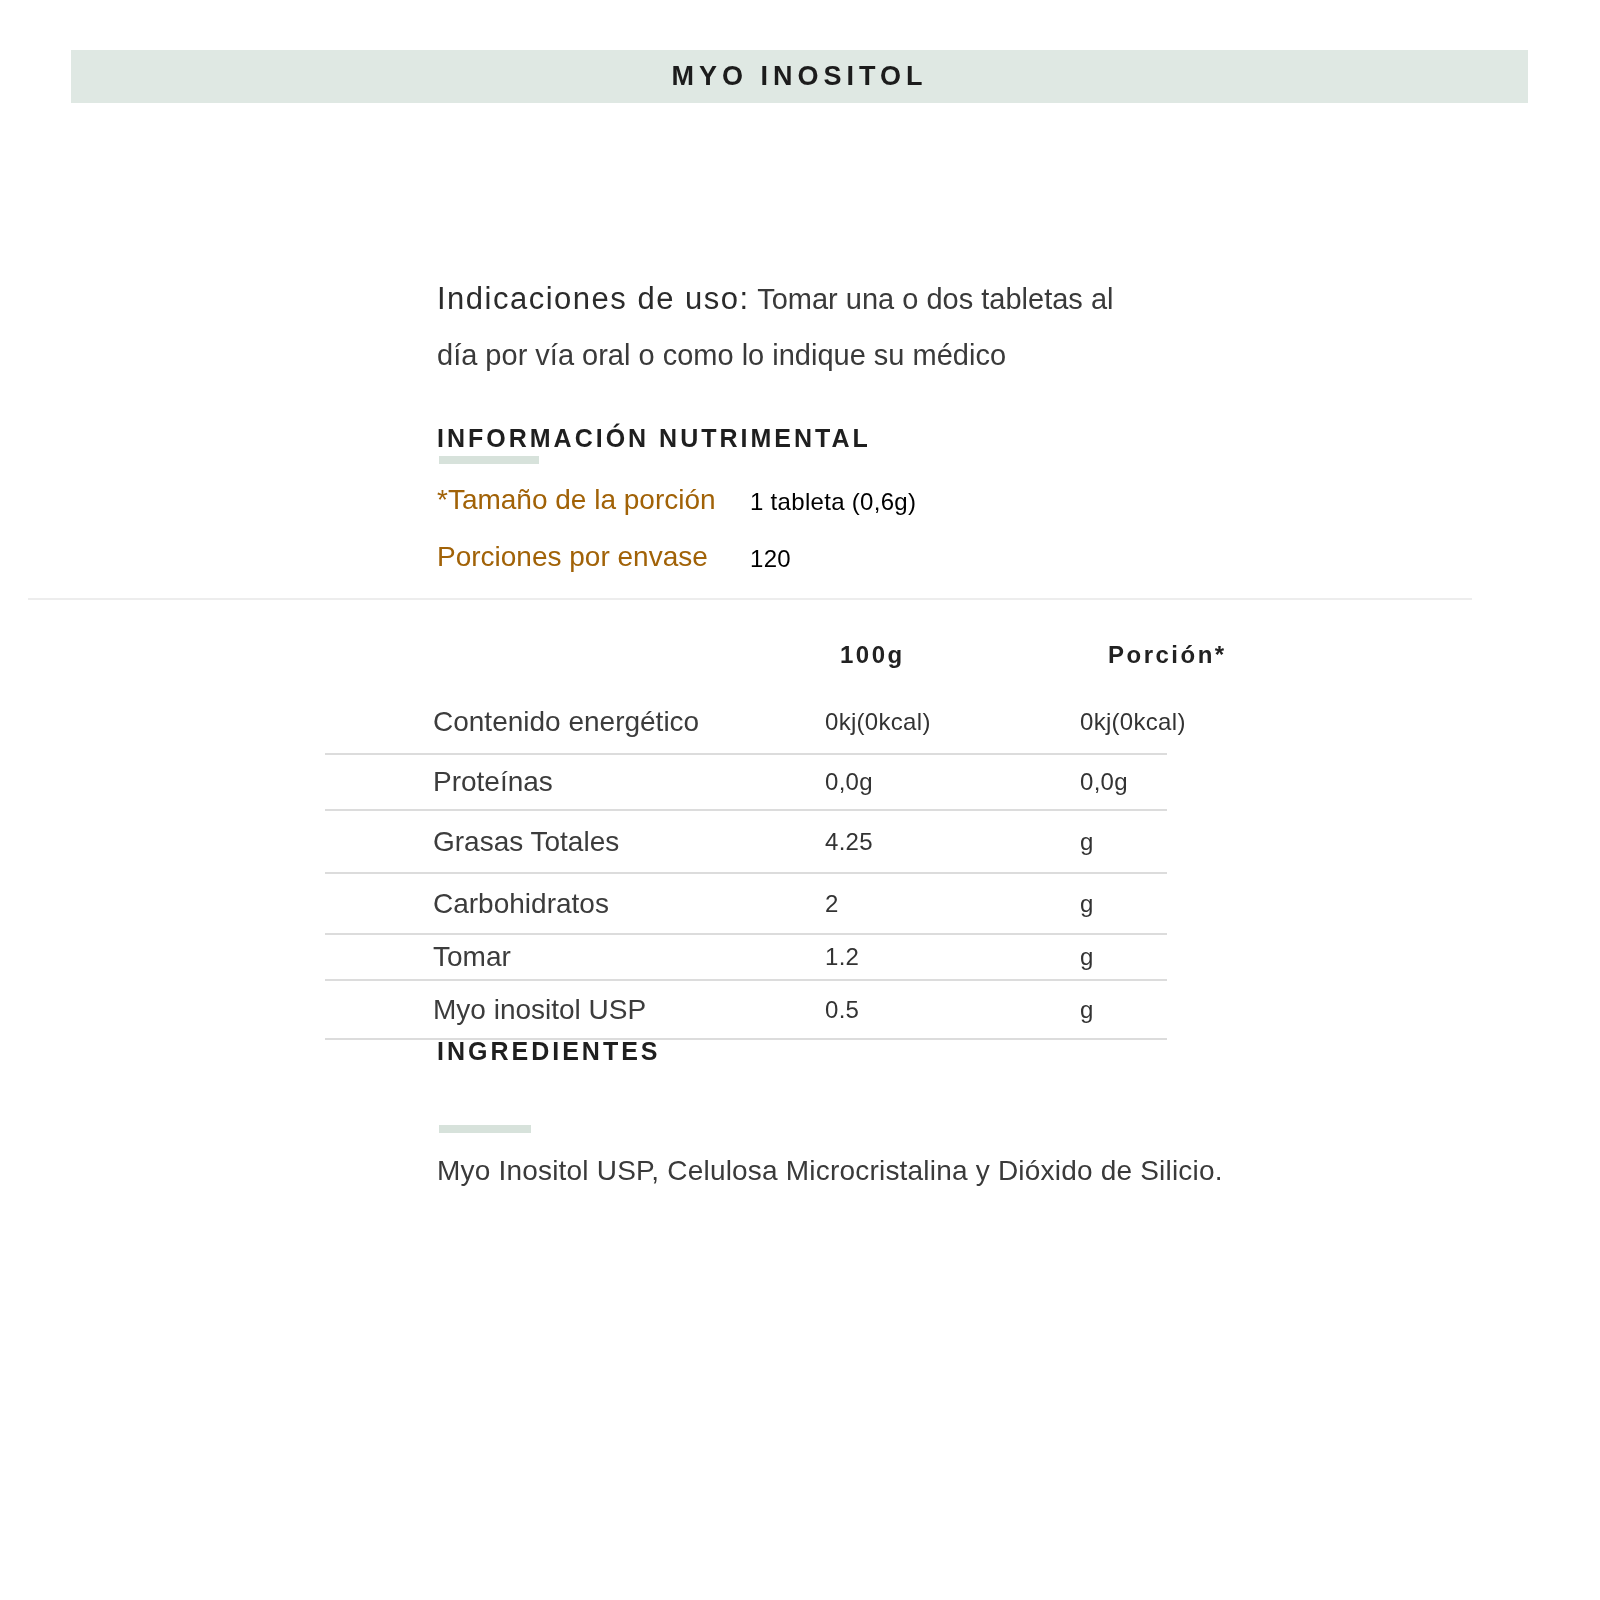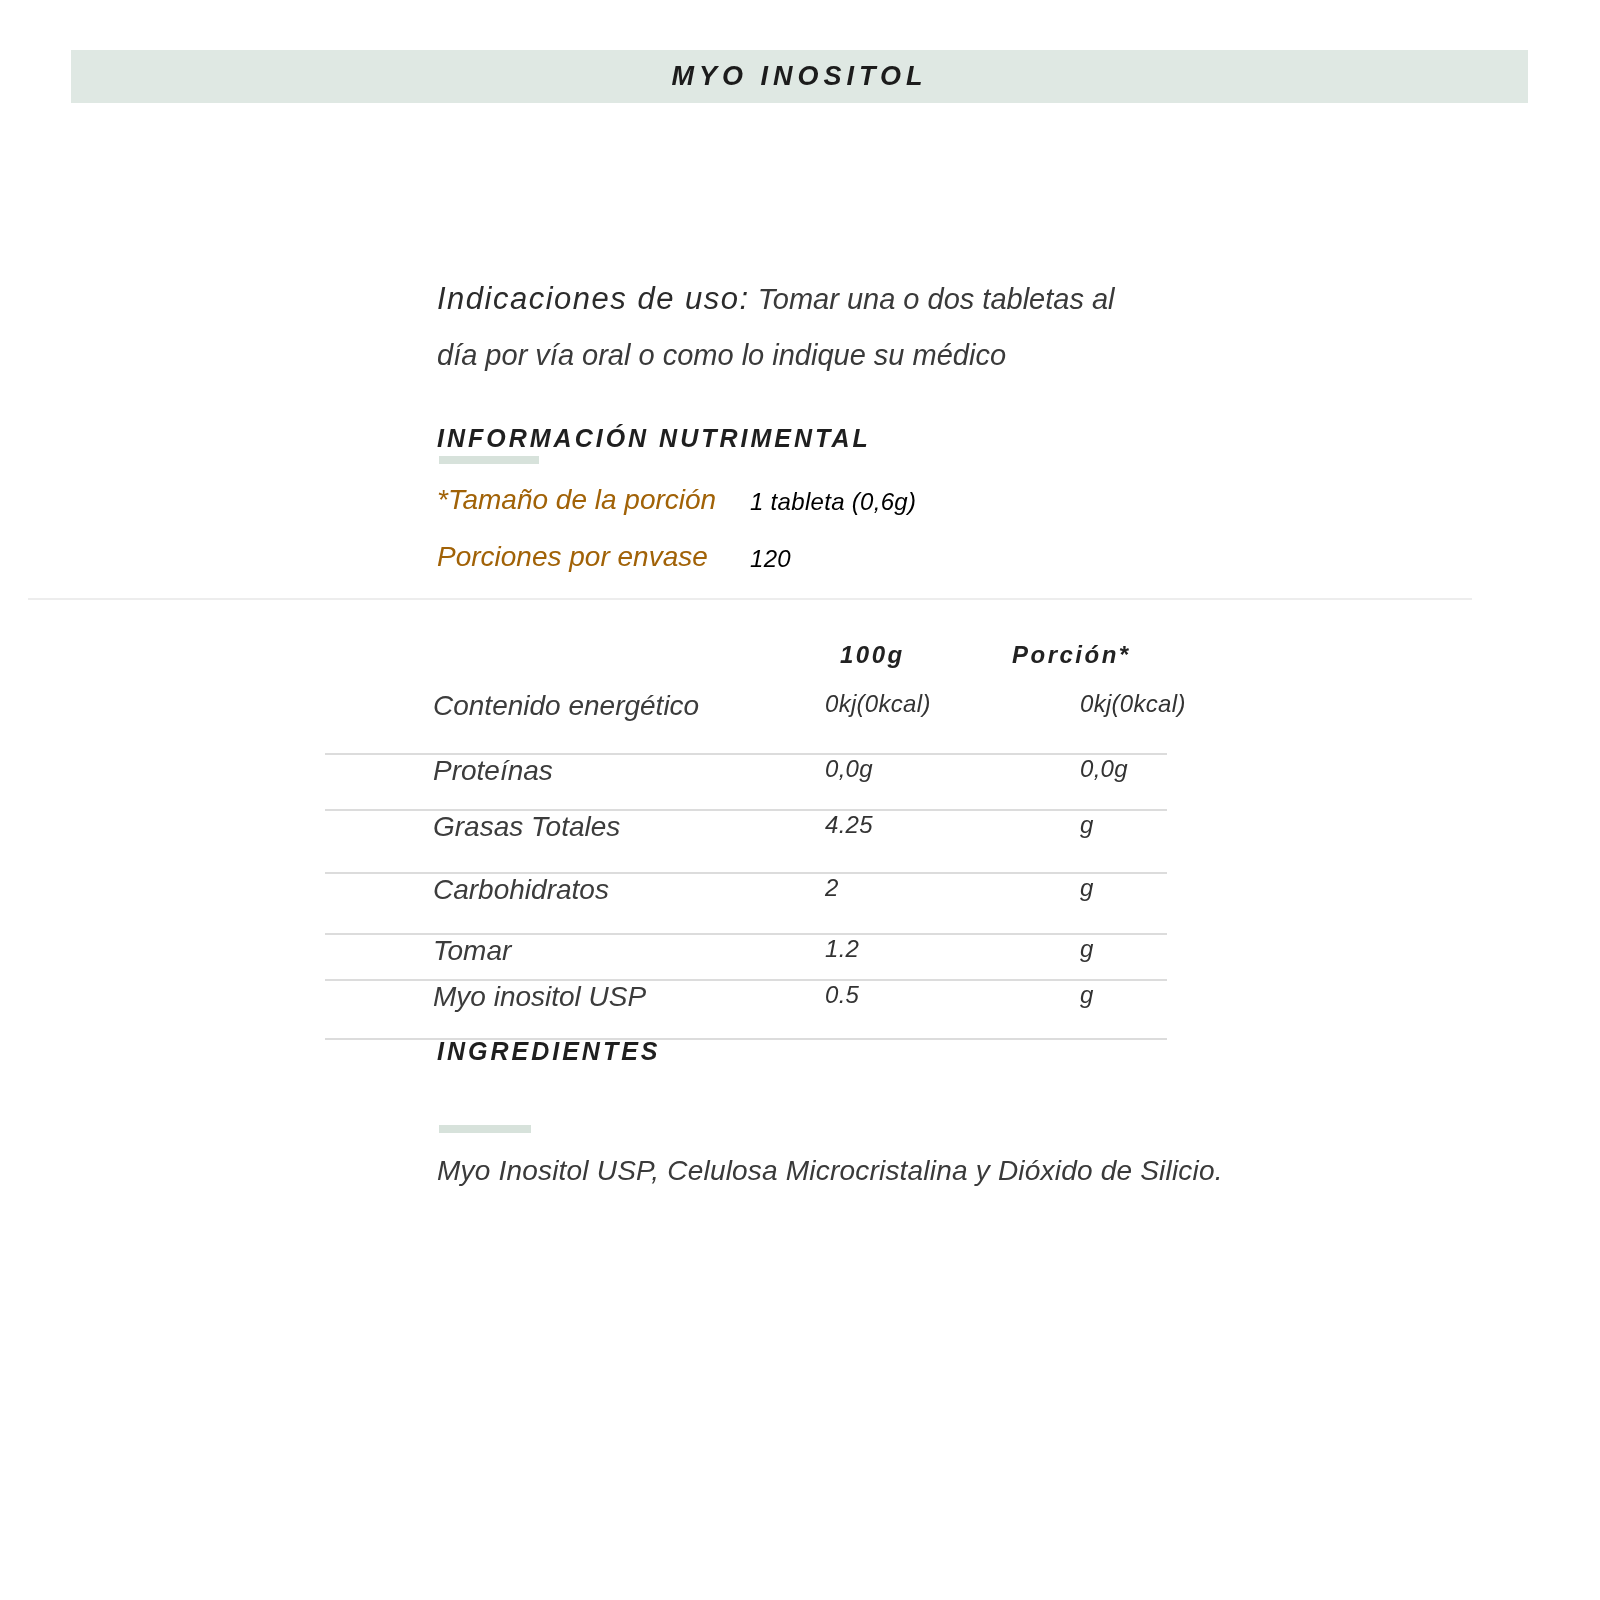--- a/index.html
+++ b/index.html
@@ -3,21 +3,21 @@
 <meta charset="utf-8">
 <style>
   :root{
     --banner-bg:#dfe8e3;
     --heading-underline:#d7e2db;
     --separator:#dcdcdc;
     --divider:#ededed;
     --text-dark:#1f1f1f;
     --text-body:#3d3d3d;
   }
-  *{margin:0;padding:0;box-sizing:border-box;font-style:italic;}
+  *{margin:0;padding:0;box-sizing:border-box;}
   html,body{background:#ffffff;}
   body{
     width:1600px;height:1600px;position:relative;
     font-family:"Liberation Sans", sans-serif;
     color:var(--text-body);
     overflow:hidden;
   }
   .banner{
     position:absolute;left:71px;top:50px;width:1457px;height:53px;
     background:var(--banner-bg);
@@ -47,26 +47,26 @@
     font-size:24px;color:#000000;letter-spacing:0.3px;white-space:nowrap;
   }
   .full-divider{
     position:absolute;left:28px;top:598px;width:1444px;height:2px;background:var(--divider);
   }
   .col-header{
     position:absolute;top:641px;
     font-size:24px;font-weight:bold;letter-spacing:2.5px;color:#222222;
   }
   .col-100g{left:840px;}
-  .col-portion{left:1012px;text-align:center;}
+  .col-portion{left:1108px;text-align:center;}
   .nutri-table{
     position:absolute;left:325px;top:690px;width:842px;
   }
   .t-row{
-    position:relative;display:flex;
+    position:relative;display:flex;align-items:center;
     border-bottom:2px solid var(--separator);
   }
   .t-row:nth-child(1){height:65px;}
   .t-row:nth-child(2){height:56px;}
   .t-row:nth-child(3){height:63px;}
   .t-row:nth-child(4){height:61px;}
   .t-row:nth-child(5){height:46px;}
   .t-row:nth-child(6){height:59px;}
   .t-label{
     padding-left:108px;font-size:28px;color:#3c3c3c;white-space:nowrap;

